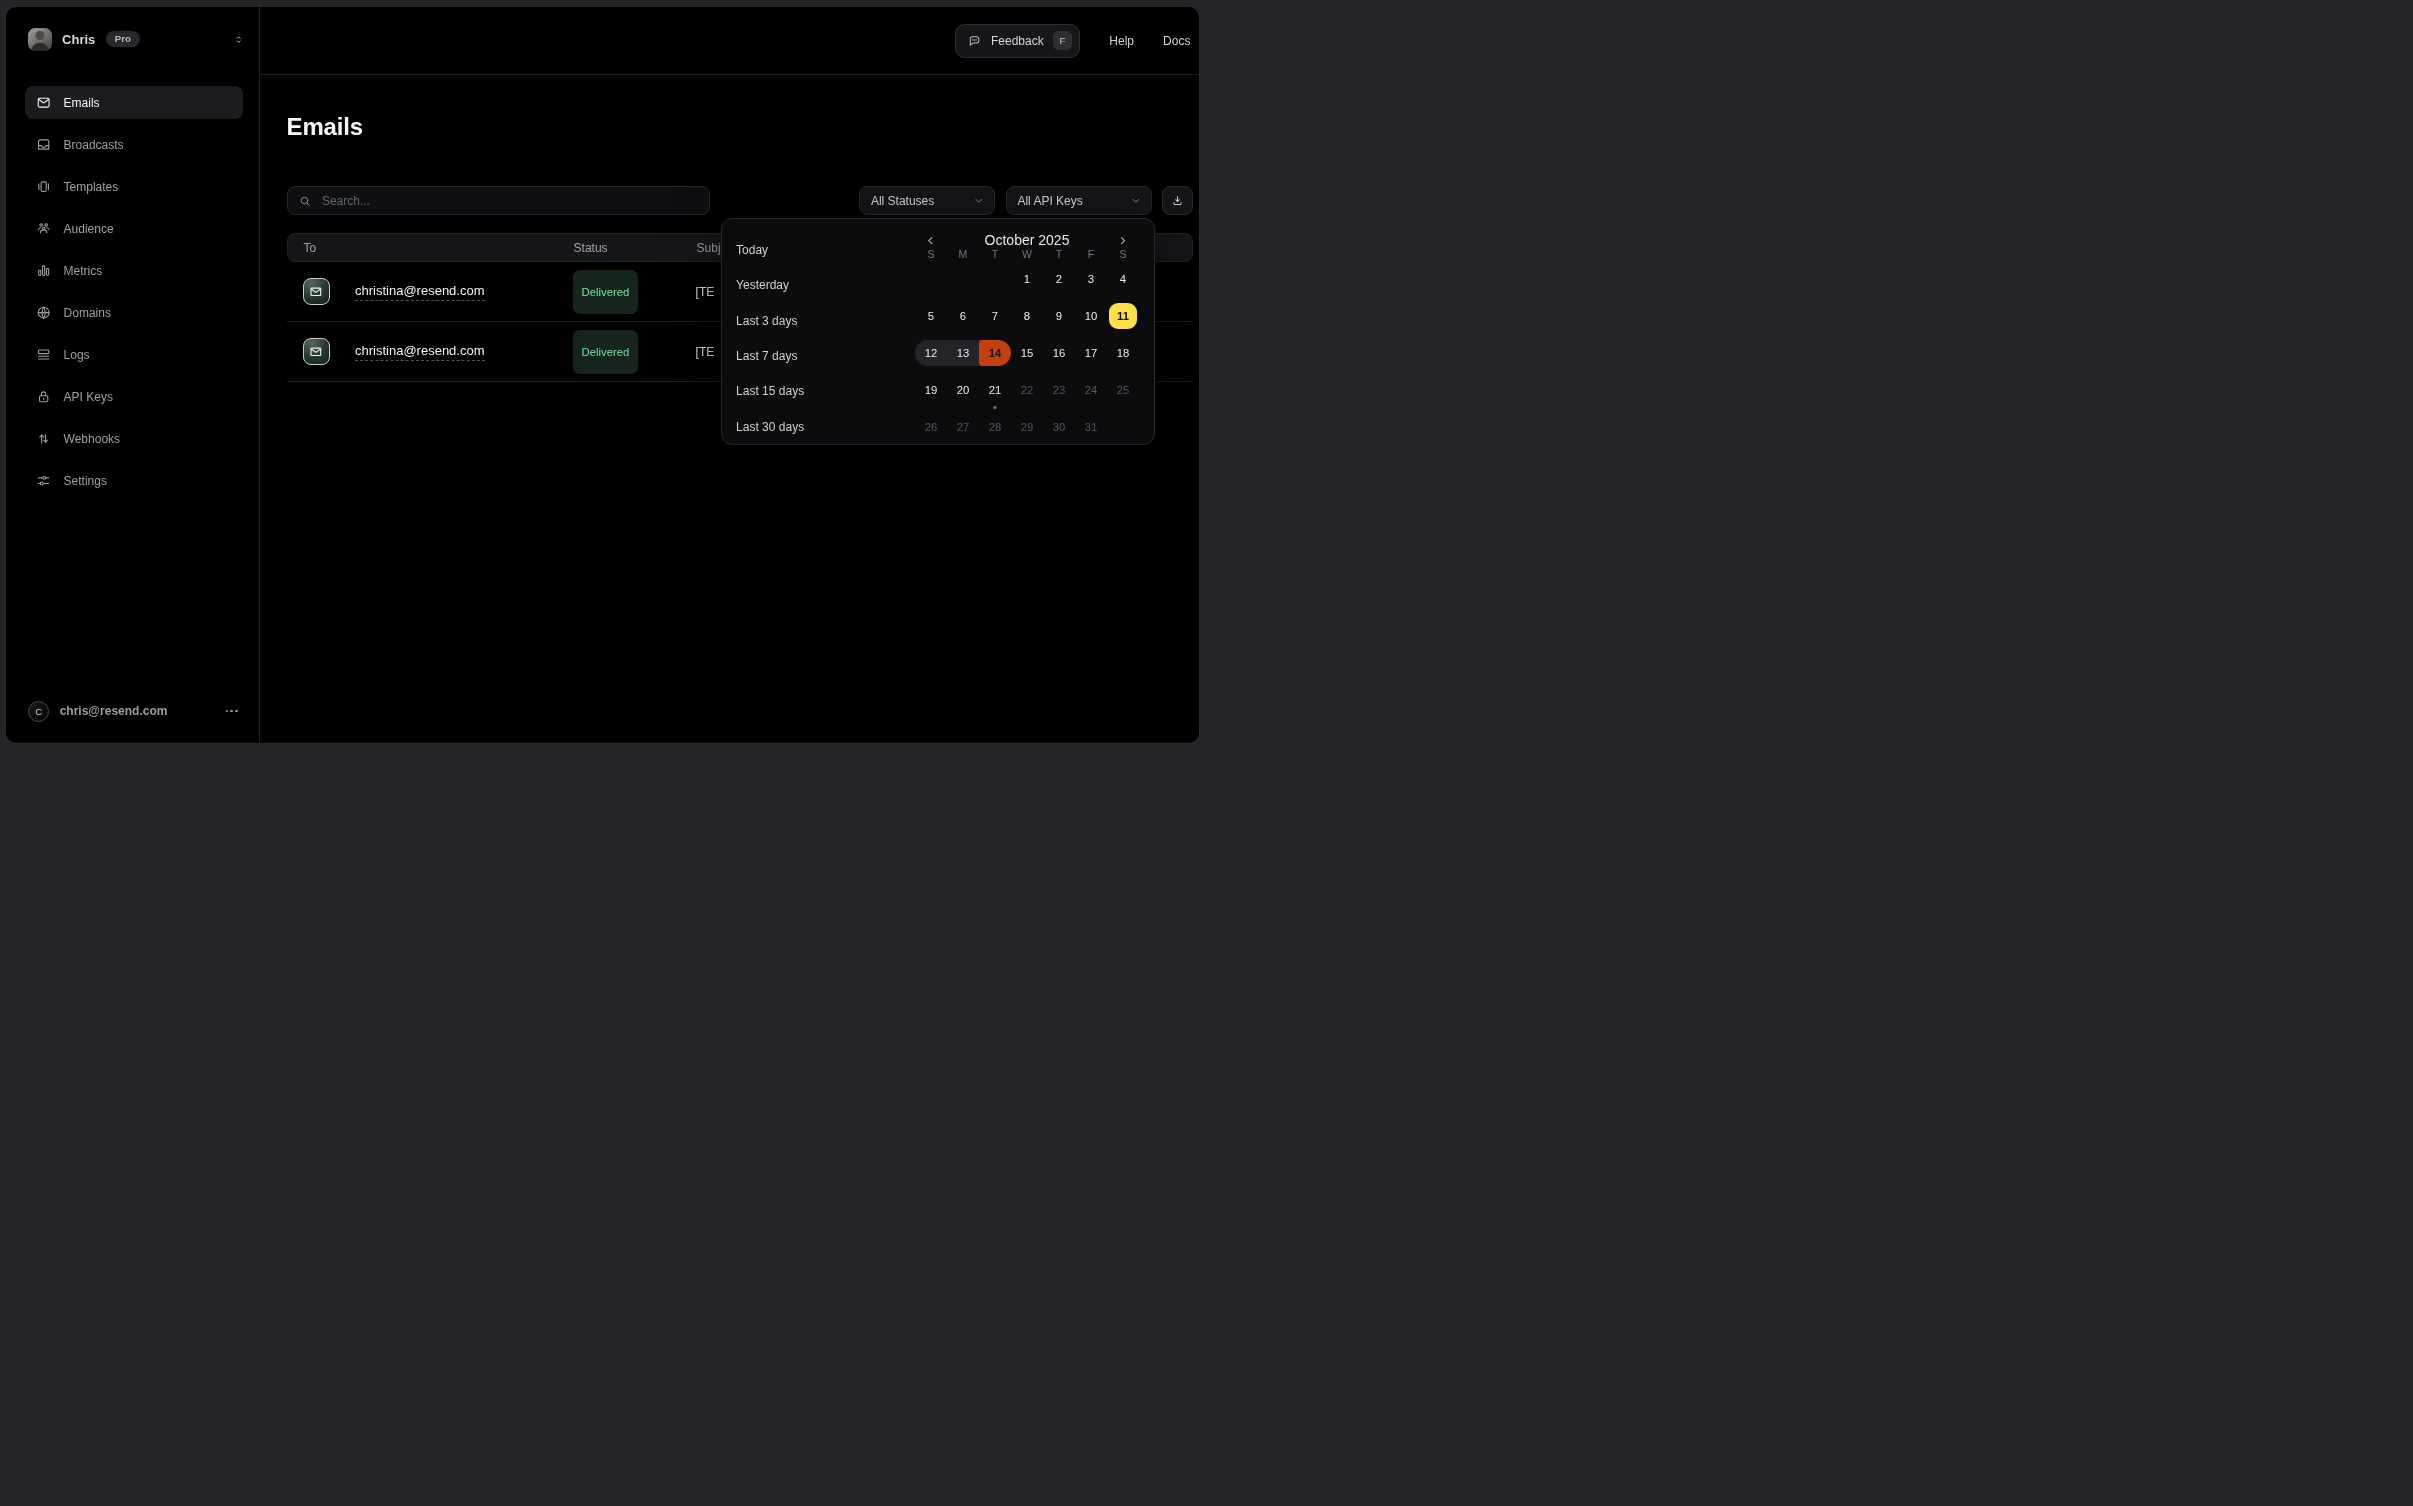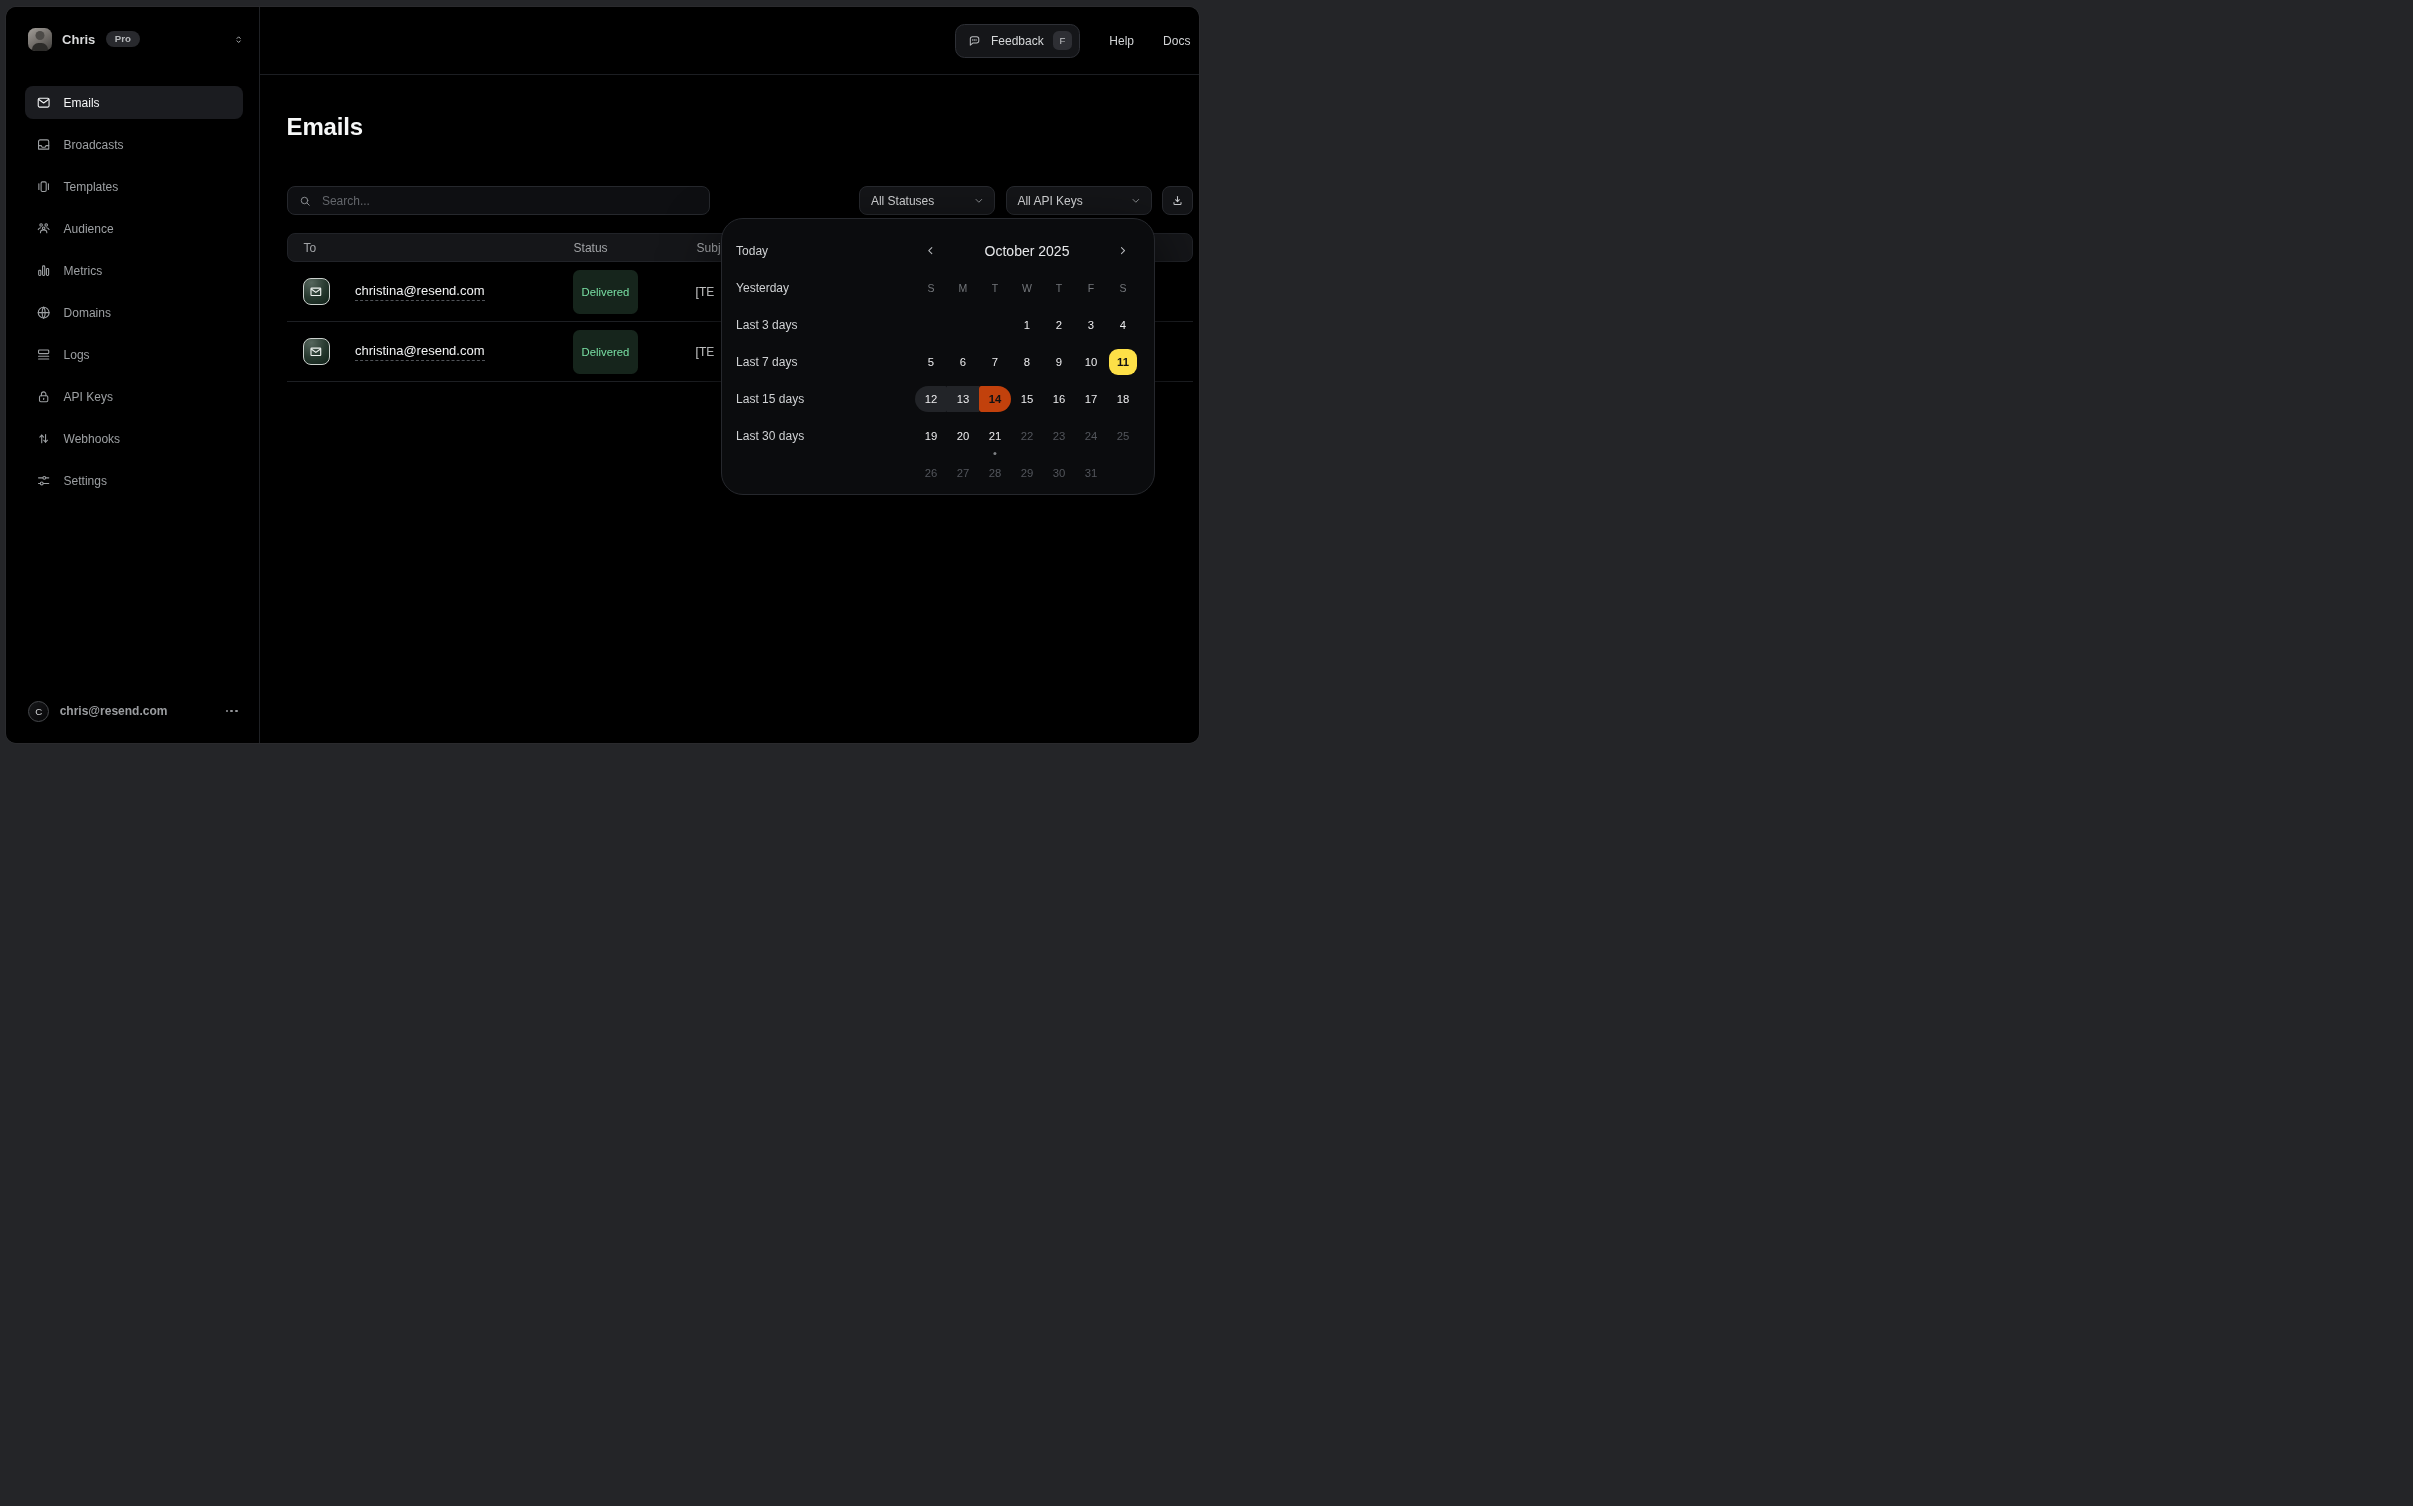--- a/index.html
+++ b/index.html
@@ -119,22 +119,22 @@
   }
   .mail-chip svg{width:13.7px;height:13.7px;}
   .email{color:#f2f3f4;font-size:13px;border-bottom:0.8px dashed #515459;padding-bottom:2.4px;}
   .badge{
     display:inline-block;background:#16251c;color:#79e0a4;font-size:11.3px;
     padding:16px 9px;border-radius:6.5px;justify-self:start;
   }
   .subject{color:#e8e9ea;font-size:12px;white-space:nowrap;overflow:hidden;}
   
   .datepicker{
-    position:absolute;left:461px;top:211px;width:434px;height:277px;box-sizing:border-box;
-    background:#0b0c0e;border:0.8px solid #26282d;border-radius:22px;
+    position:absolute;left:461px;top:211px;width:434px;height:227px;box-sizing:border-box;
+    background:#0b0c0e;border:0.8px solid #26282d;border-radius:11px;
     box-shadow:0 19.4px 56px rgba(0,0,0,.7);
     display:flex;padding:13px 14.5px 0 14.5px;z-index:5;
   }
   .presets{width:179px;display:flex;flex-direction:column;}
   .preset{height:37px;display:flex;align-items:center;color:#d0d2d4;font-size:12px;cursor:pointer;}
   .cal{flex:1;display:flex;flex-direction:column;}
   .cal-row{height:37px;display:flex;align-items:center;}
   .cal-nav{width:32px;display:flex;align-items:center;justify-content:center;color:#b9bbbe;cursor:pointer;}
   .cal-nav svg{width:11.3px;height:11.3px;}
   .cal-title{flex:1;text-align:center;color:#e7e8ea;font-size:14px;font-weight:500;}

